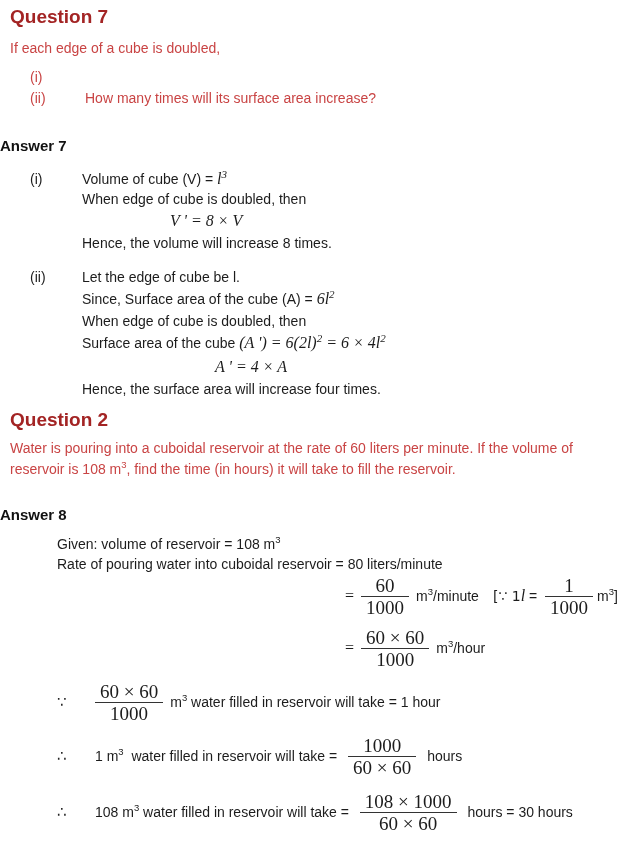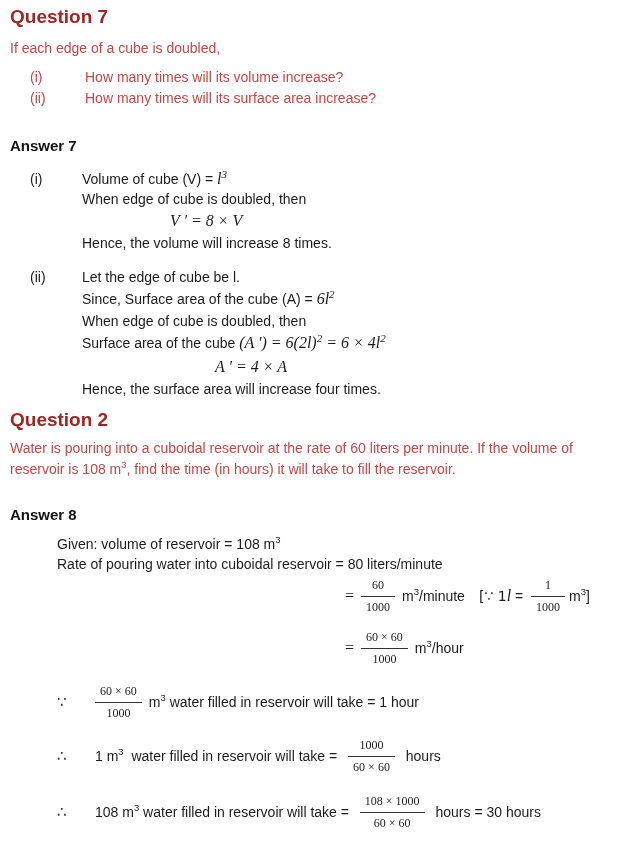--- a/index.html
+++ b/index.html
@@ -19,21 +19,20 @@
     font-weight:bold;
     font-size:19px;
     line-height:18px;
     padding-left:10px;
   }
   .ahead {
     color:#111;
     font-weight:bold;
     font-size:15px;
     line-height:18px;
-    padding-left:10px;
   }
   .qtext { color:var(--question-color,#c94444); }
   .intro { margin-top:12px; padding-left:10px; line-height:20px; }
   .qitems { margin-top:9px; padding-left:30px; }
   .qitem { display:flex; line-height:21px; }
   .qitem .marker { width:55px; flex:0 0 55px; }
   .ansblock { display:flex; padding-left:30px; }
   .ansblock .amarker { width:52px; flex:0 0 52px; line-height:20px; }
   .acontent { flex:1; }
   .aline { line-height:20px; }
@@ -43,21 +42,21 @@
     font-style:italic;
     font-size:16px;
   }
   sup { font-size:9.5px; line-height:0; }
   .math sup, .frac-sup { font-size:11px; line-height:0; font-family:"Liberation Serif", serif; }
   .frac {
     display:inline-block;
     text-align:center;
     font-family:"Liberation Serif", serif;
     font-style:normal;
-    font-size:12px;
+    font-size:19px;
     vertical-align:middle;
     margin:0 7px;
   }
   .frac .num { display:block; border-bottom:1px solid #333; padding:0 5px 2px; line-height:17px; }
   .frac .den { display:block; padding:2px 5px 0; line-height:17px; }
   .eqrow { display:flex; align-items:center; padding-left:345px; height:44px; }
   .srow  { display:flex; align-items:center; padding-left:57px;  height:44px; }
   .srow .smarker { width:38px; flex:0 0 38px; font-family:"DejaVu Sans", sans-serif; font-size:15px; color:#222; }
   .eqsign { font-family:"Liberation Serif", serif; font-size:16px; }
   .brgroup { margin-left:14px; display:inline-flex; align-items:center; }
@@ -69,21 +68,20 @@
 <body>
 
 <div class="page" style="--heading-color: #a32424; --question-color: #c94444; --text-color: #1c1c1c;">
 
   <div class="qhead">Question 7</div>
   <div class="qtext intro">If each edge of a cube is doubled,</div>
 
   <div class="qitems qtext">
     <div class="qitem">
       <span class="marker">(i)</span>
-      <span>How many times will its volume increase?</span>
     </div>
     <div class="qitem">
       <span class="marker">(ii)</span>
       <span>How many times will its surface area increase?</span>
     </div>
   </div>
 
   <div class="ahead" style="margin-top:28px">Answer 7</div>
 
   <div class="ansblock" style="margin-top:14px">

